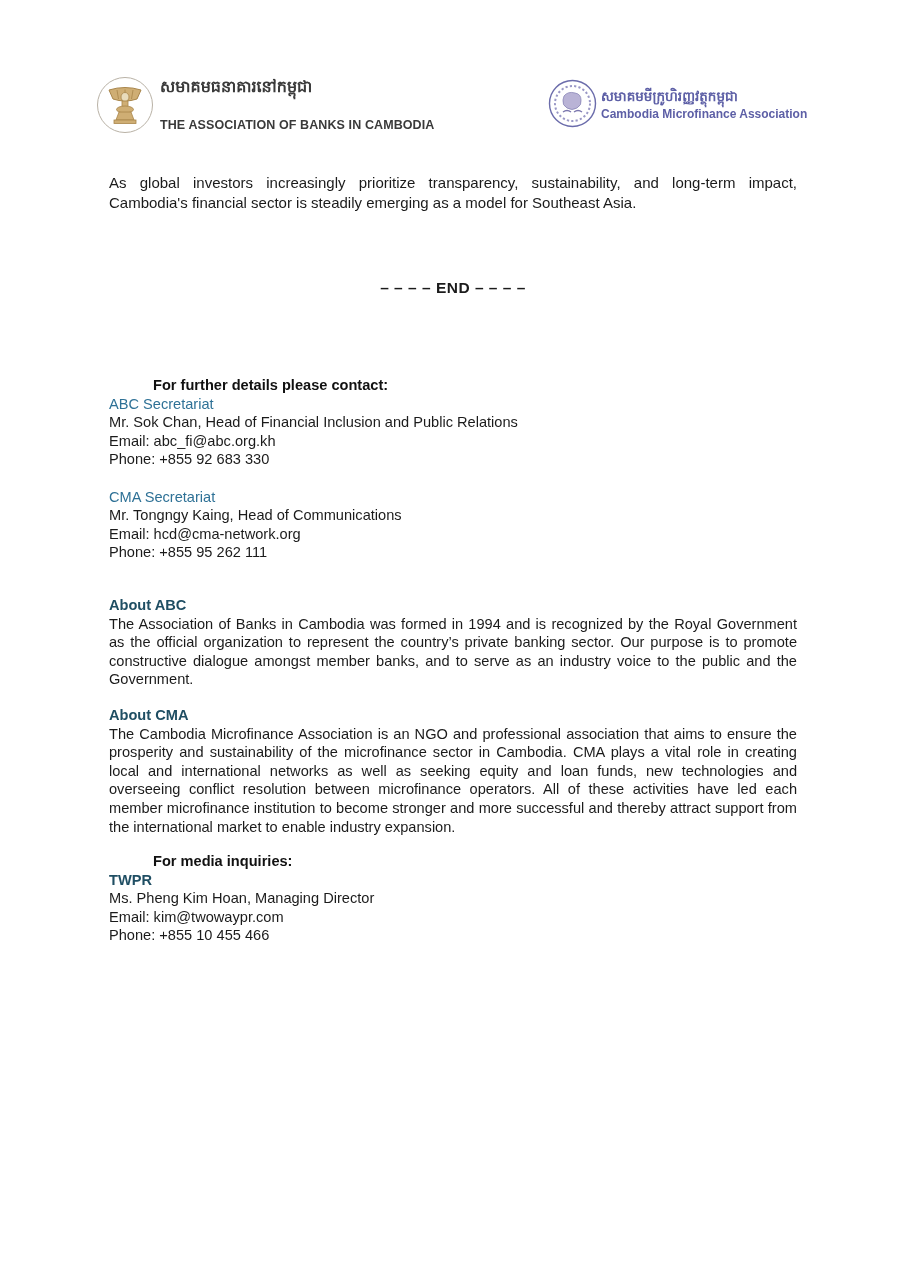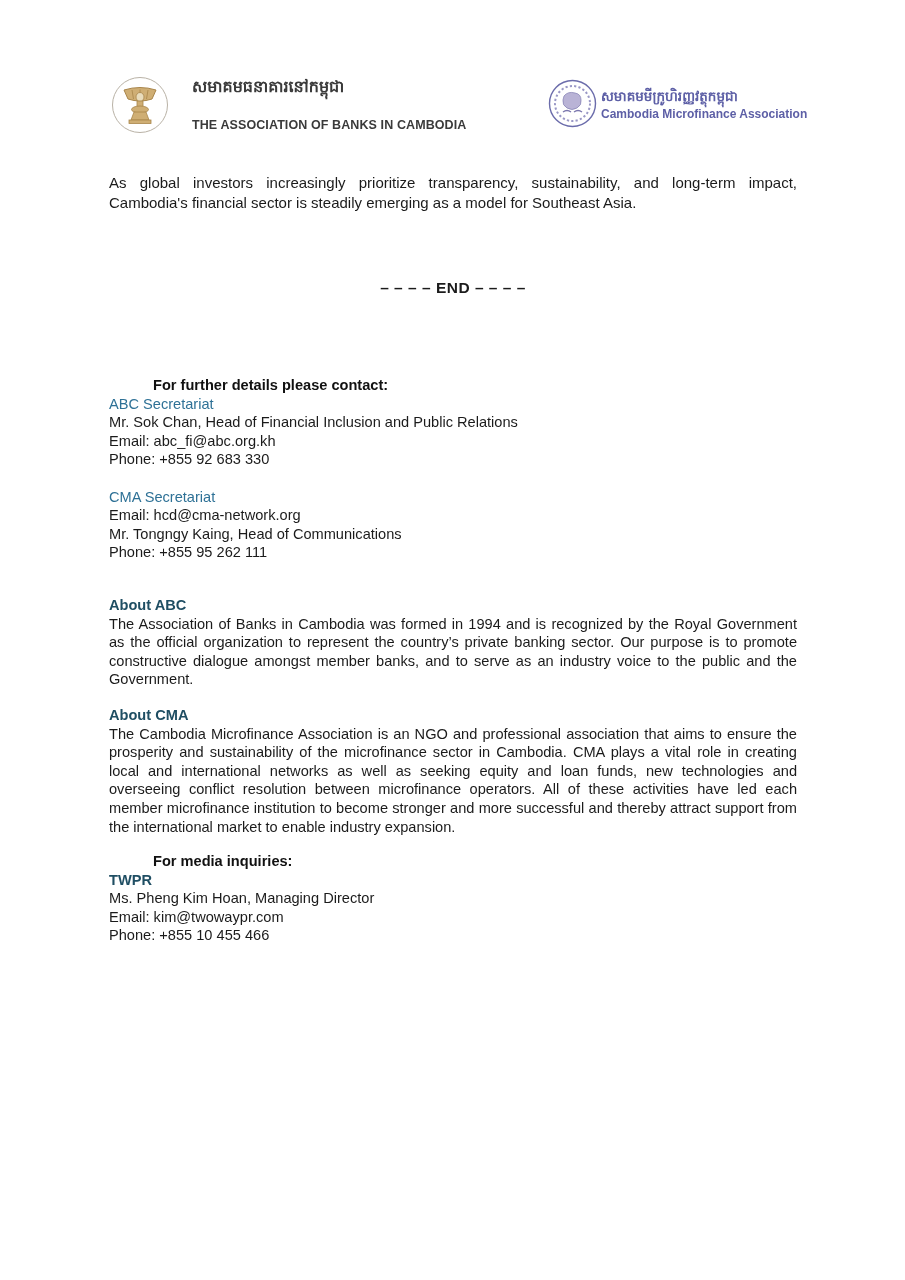--- a/index.html
+++ b/index.html
@@ -7,21 +7,21 @@
     position: relative;
     width: 905px;
     height: 1280px;
     background: #ffffff;
     font-family: "Liberation Sans", sans-serif;
     color: #1b1b1b;
     overflow: hidden;
   }
   
   .logo-group { position: absolute; display: flex; align-items: center; }
-  .logo-abc { left: 112px; top: 76px; gap: 24px; }
+  .logo-abc { left: 97px; top: 76px; gap: 7px; }
   .logo-cma { left: 548px; top: 79px; gap: 4px; }
   .emblem-circle {
     border-radius: 50%;
     background: #fff;
     display: flex; align-items: center; justify-content: center;
     flex: 0 0 auto;
   }
   .abc-circle { width: 54px; height: 54px; border: 1px solid #b9b2a6; }
   .cma-circle { width: 49px; height: 49px; }
   .logo-textcol { display: flex; flex-direction: column; }
@@ -117,22 +117,22 @@
     <div class="bold-black">For further details please contact:</div>
     <div>
       <div class="org-teal">ABC Secretariat</div>
       <div class="plain">Mr. Sok Chan, Head of Financial Inclusion and Public Relations</div>
       <div class="plain">Email: abc_fi@abc.org.kh</div>
       <div class="plain">Phone: +855 92 683 330</div>
     </div>
     <div class="group-gap"></div>
     <div>
       <div class="org-teal">CMA Secretariat</div>
+      <div class="plain">Mr. Tongngy Kaing, Head of Communications</div>
       <div class="plain">Email: hcd@cma-network.org</div>
-      <div class="plain">Mr. Tongngy Kaing, Head of Communications</div>
       <div class="plain">Phone: +855 95 262 111</div>
     </div>
   </div>
 
   <div class="block about about-abc">
     <div class="about-heading">About ABC</div>
     <div class="about-body">The Association of Banks in Cambodia was formed in 1994 and is recognized by the Royal Government as the official organization to represent the country’s private banking sector. Our purpose is to promote constructive dialogue amongst member banks, and to serve as an industry voice to the public and the Government.</div>
   </div>
 
   <div class="block about about-cma">

